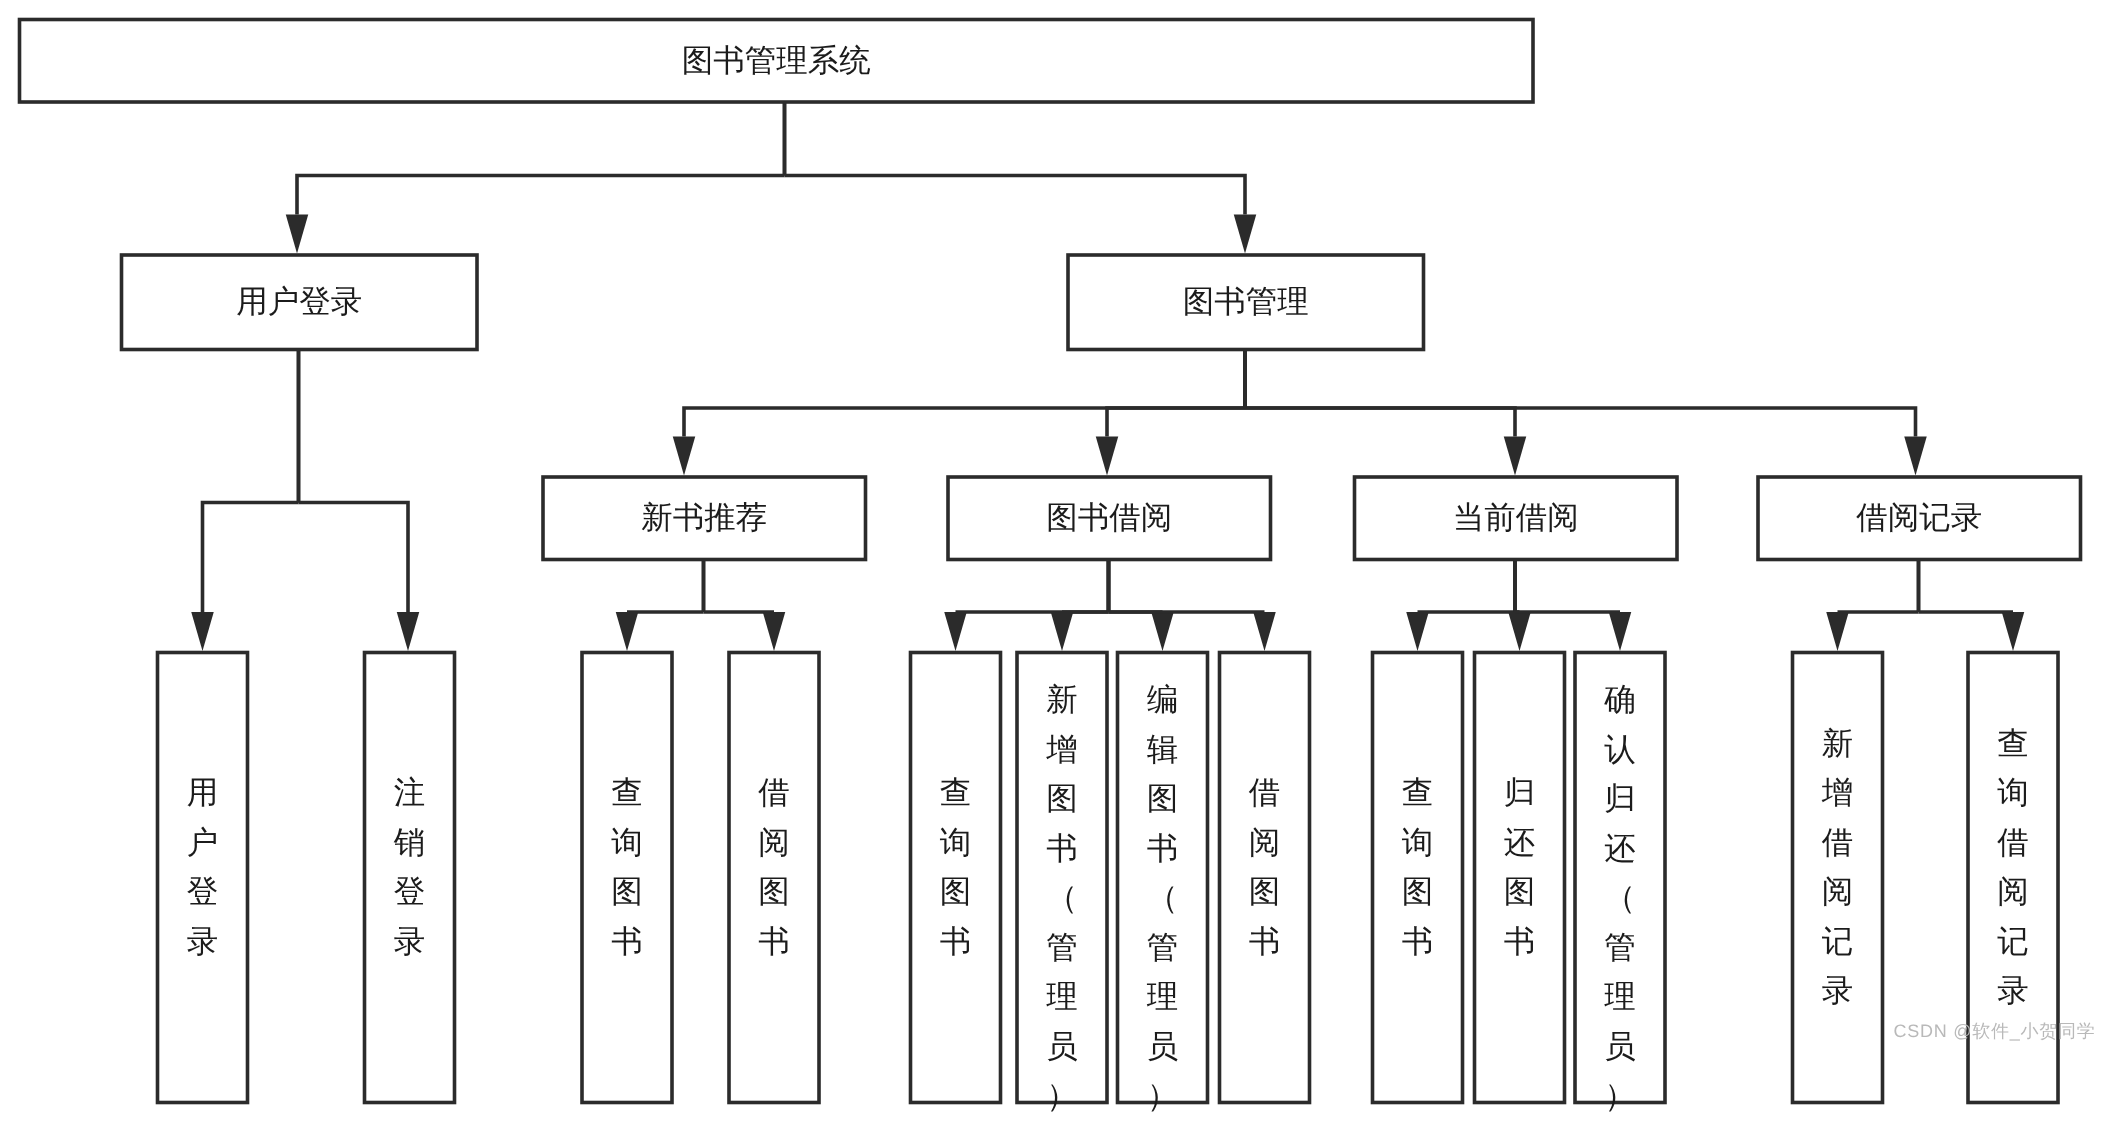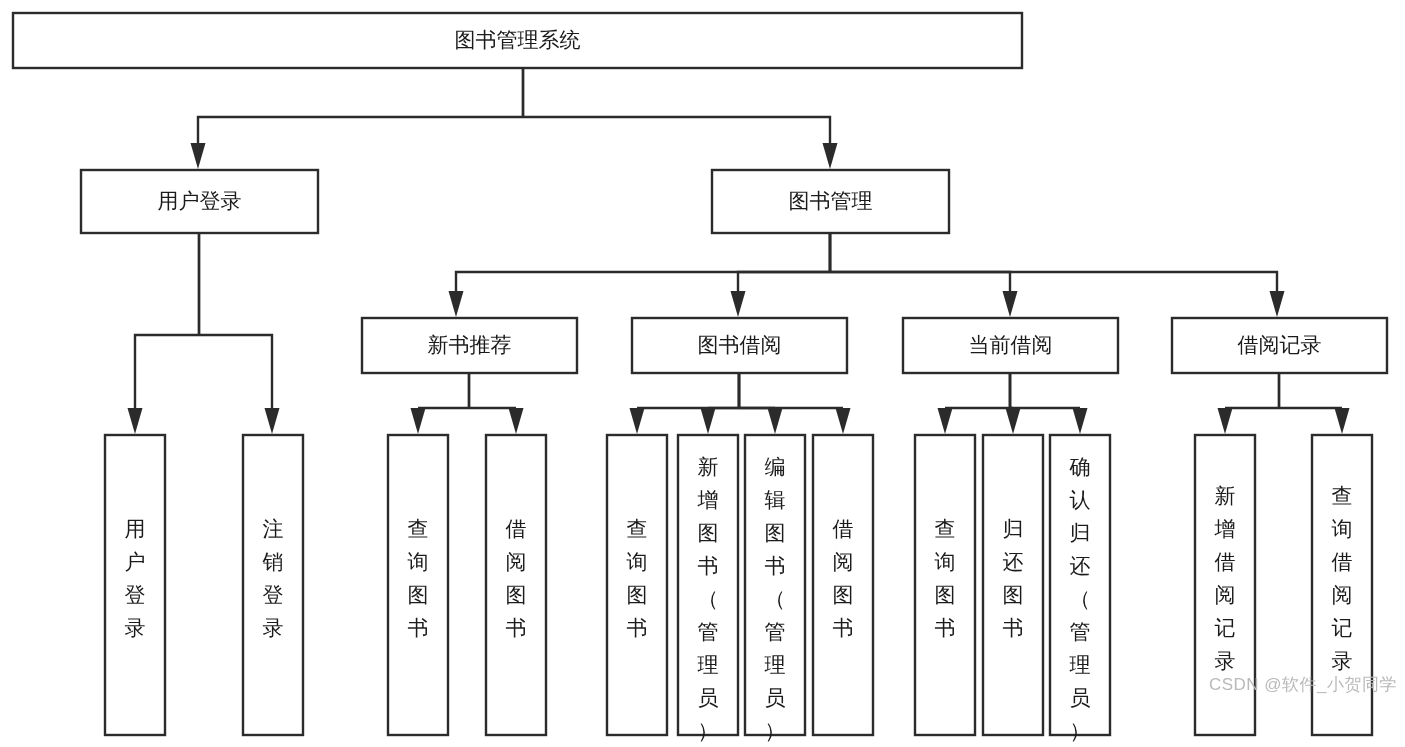--- a/index.html
+++ b/index.html
@@ -54,21 +54,21 @@
     fill: #1b1b1b;
     font-family: "Liberation Sans", "DejaVu Sans", sans-serif;
     font-size: 21px;
     text-anchor: middle;
   }
   .watermark-text {
     position: absolute;
     right: 8px;
     bottom: 4px;
     font-family: "Liberation Sans", "DejaVu Sans", sans-serif;
-    font-size: 17px;
+    font-size: 12px;
     color: #b9b9b9;
     letter-spacing: 0.5px;
     white-space: nowrap;
     user-select: none;
   }
 </style>
 </head>
 <body>
 
 <div id="diagram-root">

